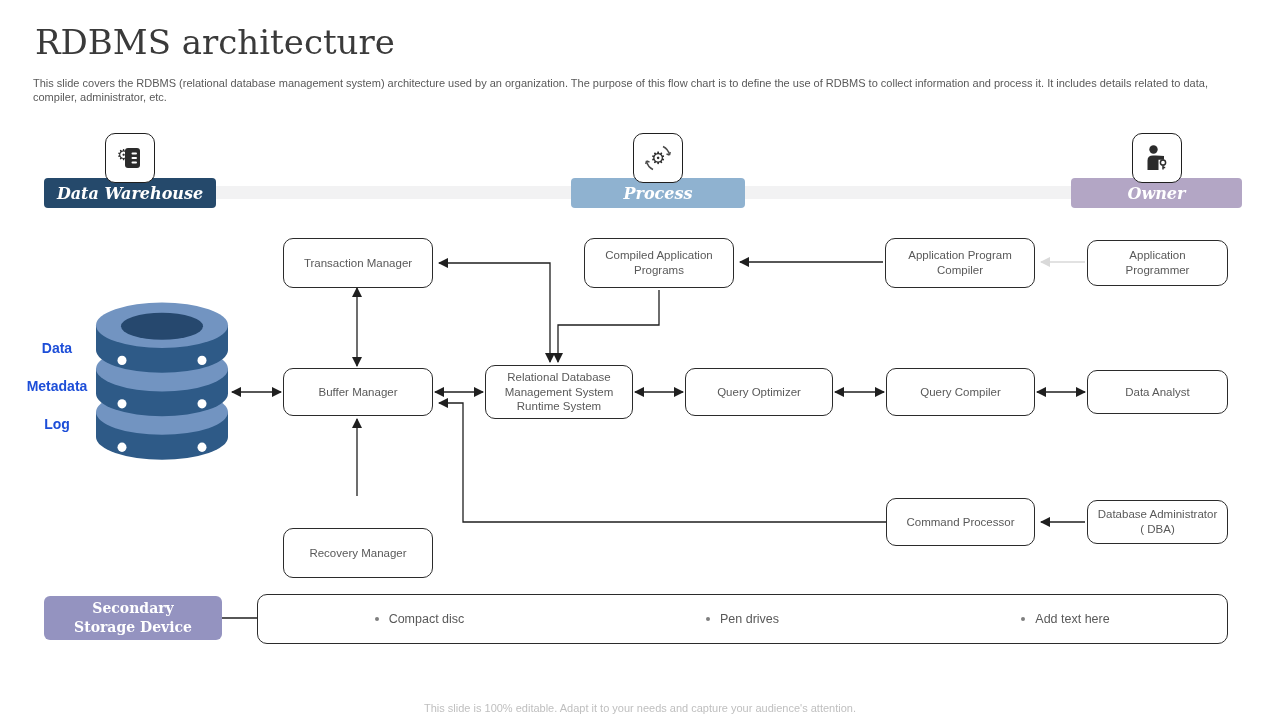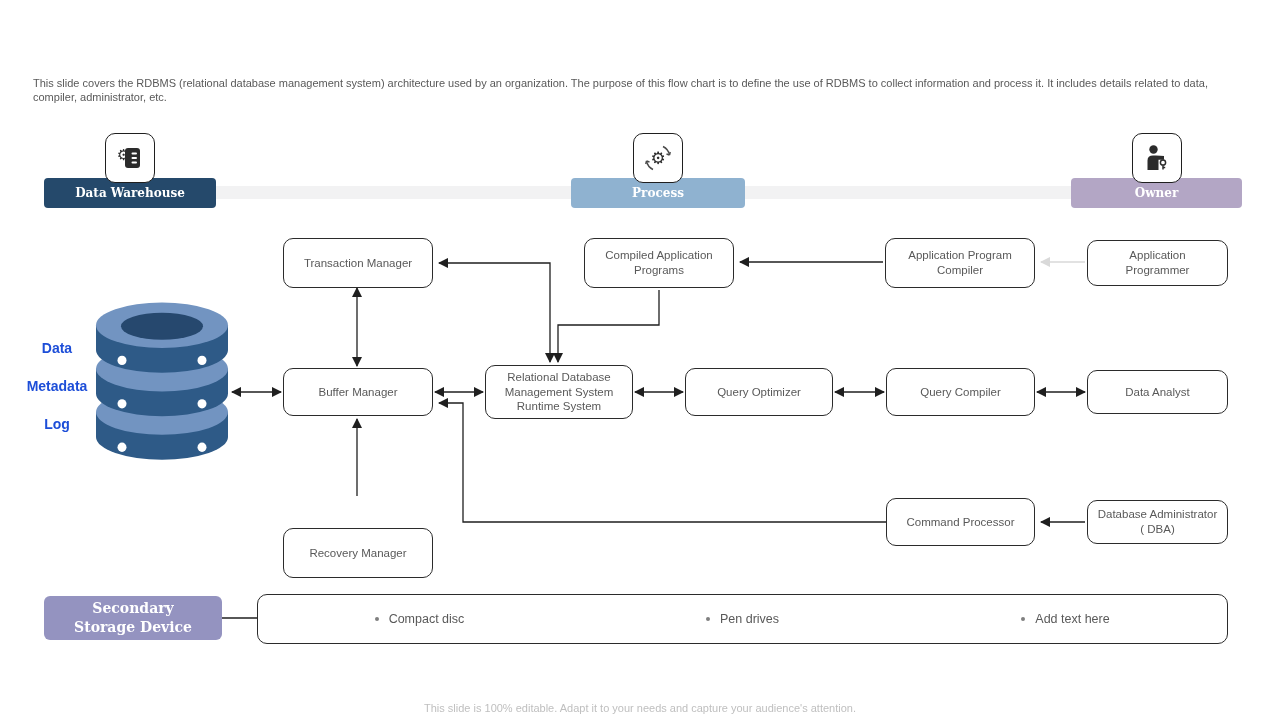--- a/index.html
+++ b/index.html
@@ -5,21 +5,21 @@
   html,body{margin:0;padding:0;background:#e8e8e8;}
   .slide{position:relative;width:1280px;height:720px;background:#ffffff;overflow:hidden;
          font-family:"Liberation Sans", sans-serif;}
   .title{position:absolute;left:35px;top:22px;font-family:"DejaVu Serif", serif;
          font-size:34px;font-weight:400;color:#3a3a3a;}
   .desc{position:absolute;left:33px;top:76px;width:1205px;font-size:11px;line-height:1.3;
         color:#595959;}
   .lane-track{position:absolute;left:44px;top:186px;width:1198px;height:13px;background:#F2F2F3;}
   .lane-band{position:absolute;top:178px;height:30px;border-radius:4px;display:flex;
              align-items:center;justify-content:center;color:#fff;z-index:2;
-             font-family:"DejaVu Serif", serif;font-weight:bold;font-size:12px;}
+             font-family:"DejaVu Serif", serif;font-weight:bold;font-size:16px;font-style:italic;}
   .band-dw{left:44px;width:172px;background:#25496B;}
   .band-pr{left:571px;width:174px;background:#8FB2D0;}
   .band-ow{left:1071px;width:171px;background:#B3A6C5;}
   .icon-tile{position:absolute;top:133px;width:50px;height:50px;background:#fff;
              border:1.5px solid #1f1f1f;border-radius:10px;display:flex;align-items:center;
              justify-content:center;z-index:3;box-sizing:border-box;}
   .node{position:absolute;background:#fff;border:1.2px solid #2b2b2b;border-radius:10px;
         display:flex;align-items:center;justify-content:center;text-align:center;
         color:#595959;font-size:11.5px;line-height:1.3;padding:2px 9px;box-sizing:border-box;z-index:2;}
   .arrows{position:absolute;left:0;top:0;width:1280px;height:720px;z-index:1;}
@@ -35,20 +35,21 @@
   .bullet-item{flex:1;display:flex;align-items:center;justify-content:center;gap:10px;
                color:#595959;font-size:12.5px;}
   .dot{width:4px;height:4px;border-radius:50%;background:#7f7f7f;flex:0 0 auto;}
   .footer{position:absolute;left:0;right:0;top:702px;text-align:center;color:#BFBFBF;font-size:11px;}
 </style>
 </head>
 <body>
 
 <div class="slide">
 
+  <div class="title">RDBMS architecture</div>
   <div class="desc">This slide covers the RDBMS (relational database management system) architecture used by an organization. The purpose of this flow chart is to define the use of RDBMS to collect information and process it. It includes details related to data, compiler, administrator, etc.</div>
 
   <div class="lane-track"></div>
   <div class="lane-band band-dw">Data Warehouse</div>
   <div class="lane-band band-pr">Process</div>
   <div class="lane-band band-ow">Owner</div>
 
   <div class="icon-tile" style="left:105px">
     <svg width="30" height="30" viewBox="0 0 30 30">
       <text x="2" y="17" font-size="15" fill="#2b2b2b" font-family="DejaVu Sans">⚙</text>

